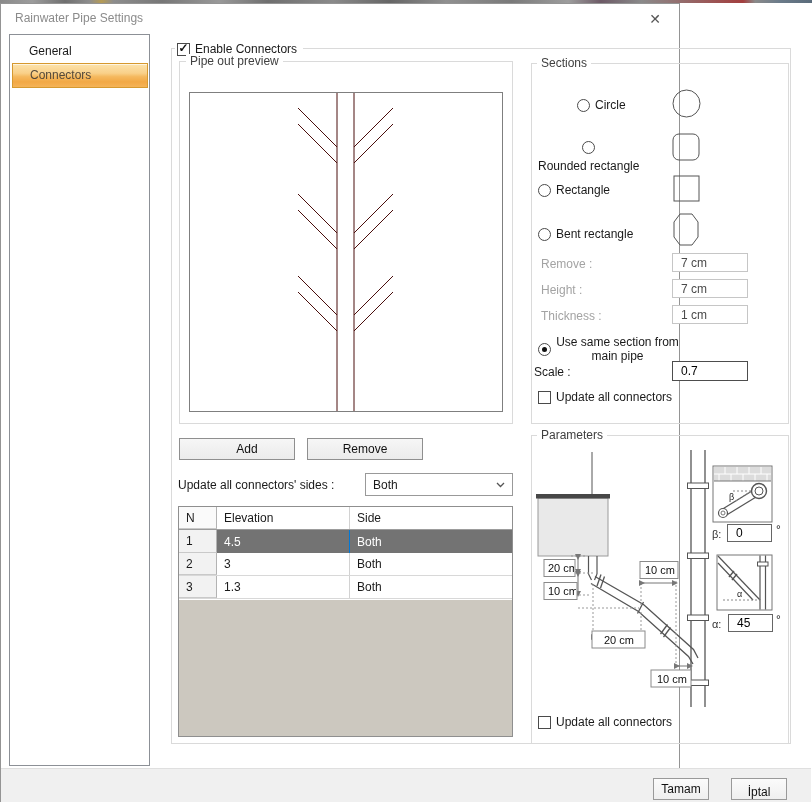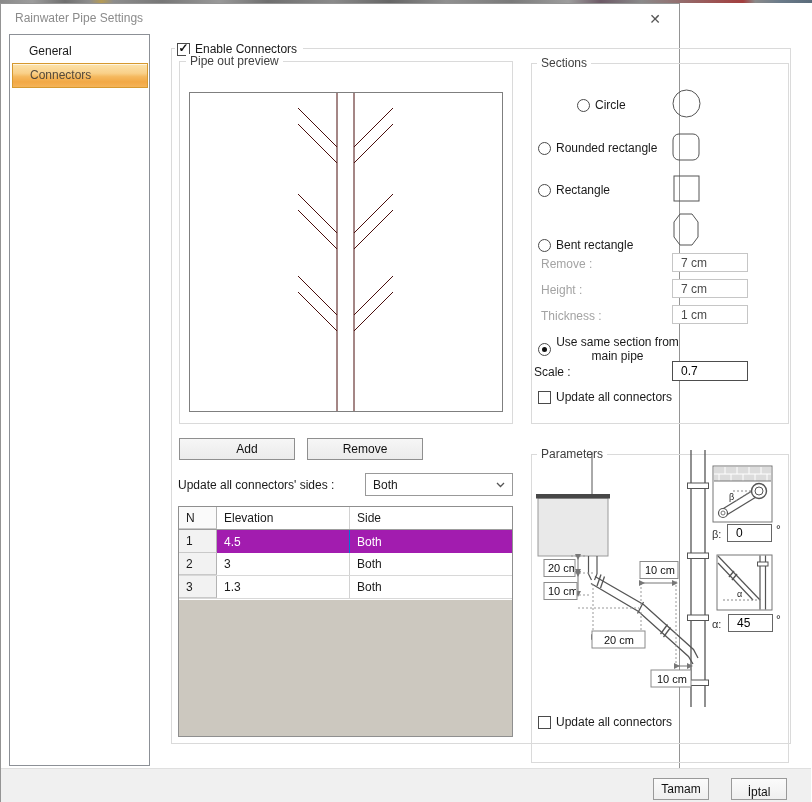--- a/index.html
+++ b/index.html
@@ -25,21 +25,21 @@
   .group { position:absolute; border:1px solid #dadada; }
   .group-caption { position:absolute; background:#fff; padding:0 4px; color:#404040; white-space:nowrap; }
 
   .main-group { left:170px; top:44px; width:620px; height:696px; }
   .enable-row { position:absolute; left:174px; top:37px; background:#fff; padding:0 6px 0 2px; display:flex; align-items:center; gap:5px; height:16px; }
 
   .preview-group { left:178px; top:57px; width:334px; height:363px; }
   .preview-canvas { position:absolute; left:188px; top:88px; width:314px; height:320px; border:1px solid #7f7f7f; background:#fff; }
 
   .sections-group { left:530px; top:59px; width:258px; height:361px; }
-  .params-group { left:530px; top:450px; width:258px; height:309px; }
+  .params-group { left:530px; top:431px; width:258px; height:309px; }
 
   
   .cb { width:13px; height:13px; border:1px solid #4a4a4a; background:#fff; display:inline-flex; align-items:center; justify-content:center; flex:0 0 13px; }
   .cb .tick { font-size:12px; font-weight:bold; color:#111; line-height:11px; margin-top:-1px; }
   .radio { width:13px; height:13px; border:1px solid #4a4a4a; border-radius:50%; background:#fff; display:inline-flex; align-items:center; justify-content:center; flex:0 0 13px; }
   .radio .dot { width:5px; height:5px; border-radius:50%; background:#111; }
   .ctl-row { position:absolute; display:flex; align-items:center; gap:5px; }
 
   .field { position:absolute; background:#fff; display:flex; align-items:center; padding-left:8px; color:#3c3c3c; }
   .field.disabled { border:1px solid #c6c6c6; color:#4a4a4a; }
@@ -55,21 +55,21 @@
   
   .etable { position:absolute; left:177px; top:502px; width:335px; height:231px; border:1px solid #8f8f8f; background:#fff; }
   .trow { position:relative; display:flex; width:333px; height:23px; }
   .thead { border-bottom:1px solid #9c9c9c; }
   .tc { display:flex; align-items:center; padding-left:7px; height:100%; border-right:1px solid #d2d2d2; overflow:hidden; }
   .tc.n { width:38px; background:#f2f2f2; border-right:1px solid #b3b3b3; border-bottom:1px solid #c9c9c9; }
   .thead .tc.n { background:#fafafa; }
   .tc.elev { width:133px; }
   .tc.side { width:162px; border-right:none; }
   .rsep { border-bottom:1px solid #d8d8d8; }
-  .row-selected .tc.elev, .row-selected .tc.side { background:#a21caf; color:#fff; border-right-color:#0078d7; }
+  .row-selected .tc.elev, .row-selected .tc.side { background:#737373; color:#fff; border-right-color:#0078d7; }
   .t-empty { position:absolute; left:0; top:93px; width:333px; height:136px; background:#ccc8bf; }
 
   .small-label { position:absolute; color:#333; font-size:11px; }
   .deg { position:absolute; color:#222; font-size:12px; }
 
   .footer { position:absolute; left:0; top:764px; width:810px; height:34px; background:#f0f0f0; border-top:1px solid #dfdfdf; }
   .footer .btn { top:9px; width:56px; height:22px; background:linear-gradient(180deg,#fbfbfb,#efefef); border:1px solid #9a9a9a; }
   .btn-ok { left:652px; }
   .btn-cancel { left:730px;align-items:flex-end; }
 
@@ -168,29 +168,29 @@
       <div class="t-empty"></div>
     </div>
 
     <div class="group sections-group">
       <div class="group-caption" style="left:5px; top:-8px;">Sections</div>
     </div>
     <div class="ctl-row" style="left:537px; top:94px;margin-left:39px;">
       <span class="radio"></span>
       <span>Circle</span>
     </div>
-    <div class="ctl-row" style="left:537px; top:137px;">
+    <div class="ctl-row" style="left:537px; top:137px;flex-direction:column;">
       <span class="radio"></span>
       <span>Rounded rectangle</span>
     </div>
     <div class="ctl-row" style="left:537px; top:179px;">
       <span class="radio"></span>
       <span>Rectangle</span>
     </div>
-    <div class="ctl-row" style="left:537px; top:234px;">
+    <div class="ctl-row" style="left:537px; top:223px;">
       <span class="radio"></span>
       <span>Bent rectangle</span>
     </div>
 
     <svg style="position:absolute; left:671px; top:85px;" width="29" height="29" viewBox="0 0 29 29">
       <circle cx="14.5" cy="14.5" r="13.5" fill="none" stroke="#555" stroke-width="1"></circle>
     </svg>
     <svg style="position:absolute; left:671px; top:129px;" width="28" height="28" viewBox="0 0 28 28">
       <rect x="1" y="1" width="26" height="26" rx="6" fill="none" stroke="#555" stroke-width="1"></rect>
     </svg>

